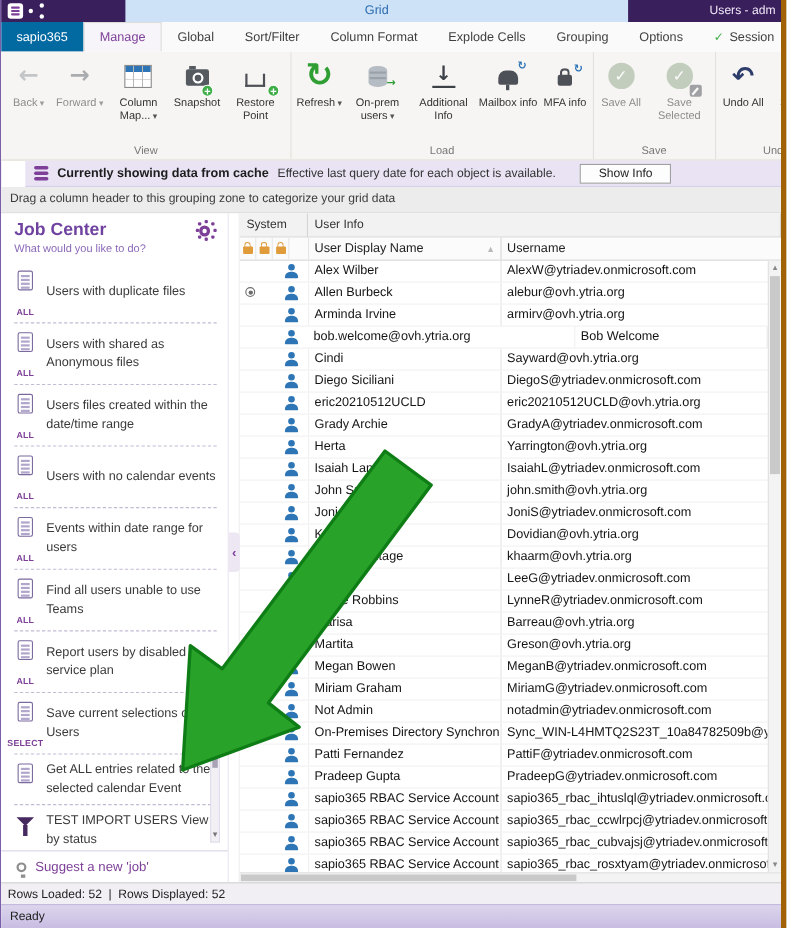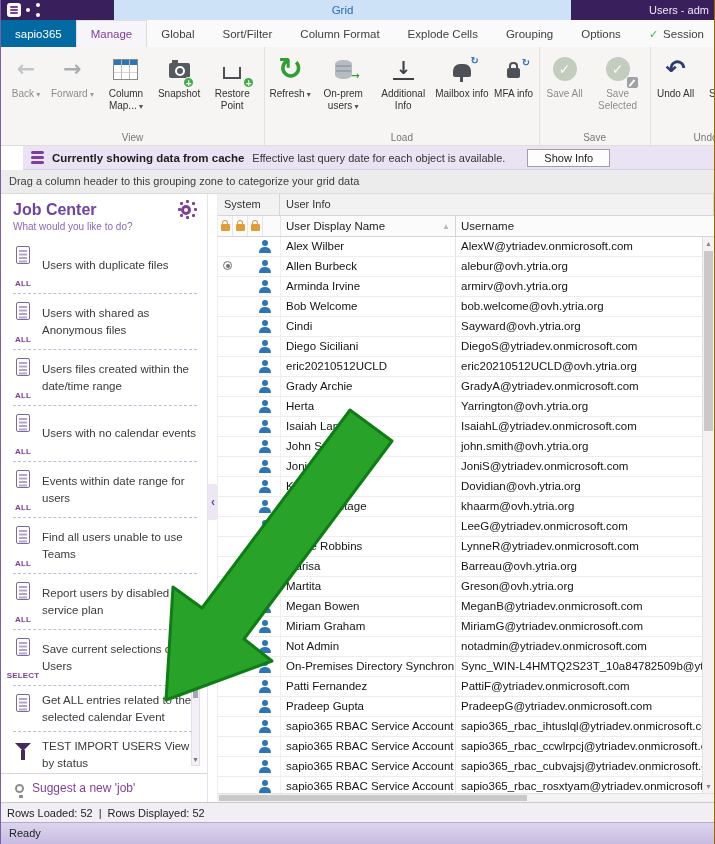--- a/index.html
+++ b/index.html
@@ -1,21 +1,21 @@
 <!DOCTYPE html>
 <html><head>
 <meta charset="utf-8">
 <style>
   html,body{margin:0;padding:0;background:#dcdcdc;}
   *{box-sizing:border-box;}
   .app{
     position:relative;width:715px;height:844px;overflow:hidden;
     font-family:"Liberation Sans","DejaVu Sans",sans-serif;
     background:#fff;display:flex;flex-direction:column;
-    border-left:1px solid #7a5fa8;border-right:1px solid #a16207;
+    border-left:1px solid #7a5fa8;border-right:5px solid #a16207;
   }
 
   
   .titlebar{position:relative;height:20px;background:#3a1f5d;flex:none;display:flex;align-items:center;}
   .tb-appicon{width:14px;height:14px;background:#fff;border-radius:3px;margin:0 4px 0 6px;position:relative;flex:none;}
   .tb-appicon::after{content:"";position:absolute;left:3px;top:3px;width:8px;height:2px;background:#7d3f98;border-radius:1px;box-shadow:0 3px 0 #7d3f98,0 6px 0 #7d3f98;}
   .tb-share{width:16px;height:14px;position:relative;flex:none;margin-right:4px;}
   .tb-share::before{content:"";position:absolute;width:4px;height:4px;border-radius:50%;background:#fff;left:1px;top:5px;box-shadow:10px -5px 0 #fff,10px 5px 0 #fff;}
   .title-grid-tab{position:absolute;left:113px;top:0;width:457px;height:20px;background:#cde2f6;color:#2b6cb0;font-size:11.5px;display:flex;align-items:center;justify-content:center;}
   .title-right{position:absolute;right:5px;top:0;height:20px;line-height:20px;color:#efe9f7;font-size:11px;white-space:nowrap;}
@@ -453,22 +453,22 @@
               <div class="gcell gcell-sys">
                 <span class="person"></span>
               </div>
               <div class="gcell gcell-name">Arminda Irvine</div>
               <div class="gcell gcell-user">armirv@ovh.ytria.org</div>
             </div>
             <div class="grow">
               <div class="gcell gcell-sys">
                 <span class="person"></span>
               </div>
+              <div class="gcell gcell-user">bob.welcome@ovh.ytria.org</div>
               <div class="gcell gcell-name">Bob Welcome</div>
-              <div class="gcell gcell-user">bob.welcome@ovh.ytria.org</div>
             </div>
             <div class="grow">
               <div class="gcell gcell-sys">
                 <span class="person"></span>
               </div>
               <div class="gcell gcell-name">Cindi</div>
               <div class="gcell gcell-user">Sayward@ovh.ytria.org</div>
             </div>
             <div class="grow">
               <div class="gcell gcell-sys">

